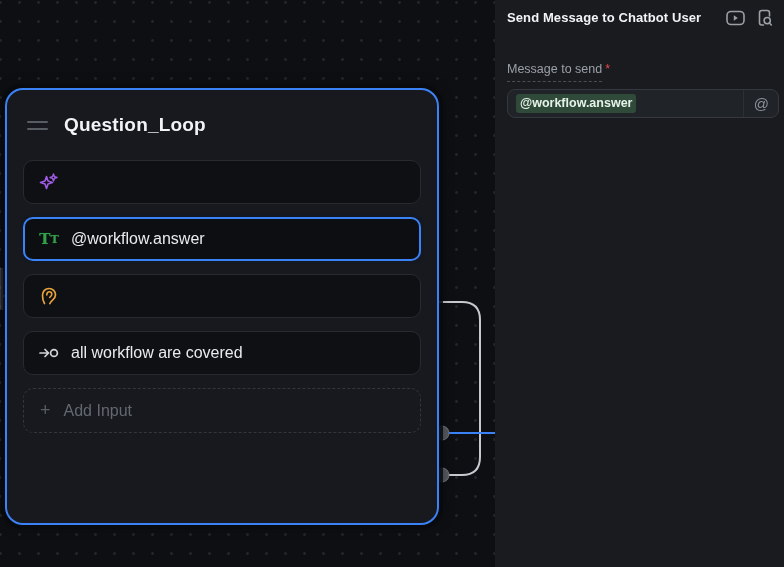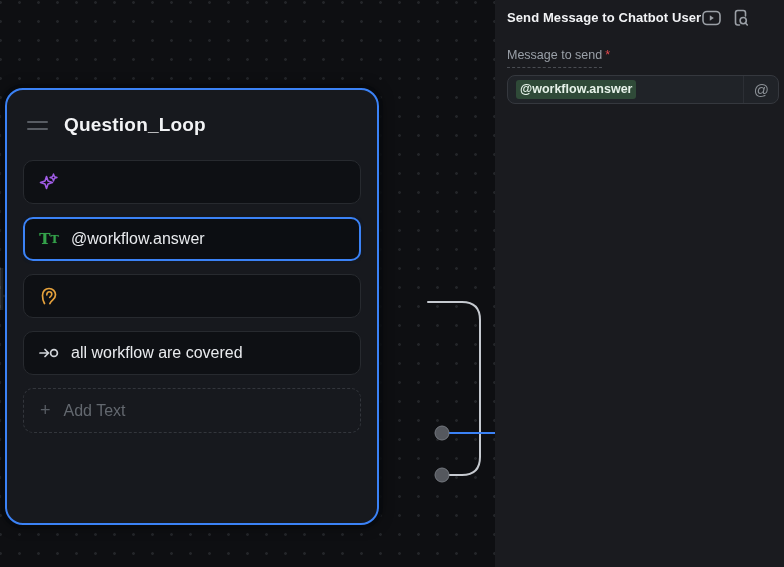--- a/index.html
+++ b/index.html
@@ -11,21 +11,21 @@
   .canvas {
     position:absolute; left:0; top:0; width:495px; height:567px;
     background-color:#0e0f12;
     background-image:radial-gradient(circle, #232529 1.3px, transparent 1.5px);
     background-size:19px 19px; background-position:10px 12px;
   }
   .wires { position:absolute; left:0; top:0; width:495px; height:567px; }
 
   
   .node-card {
-    position:absolute; left:5px; top:88px; width:374px; height:437px;
+    position:absolute; left:5px; top:88px; width:434px; height:437px;
     background:#17191e; border:2px solid #3b82f6; border-radius:18px;
     box-shadow:0 0 0 4px rgba(8,10,14,.85), 0 0 14px rgba(0,0,0,.6);
     padding:16px;
   }
   .node-header { display:flex; align-items:center; gap:16px; margin:8px 0 24px 4px; }
   .drag-handle { display:flex; flex-direction:column; gap:5px; width:21px; cursor:grab; }
   .drag-handle span { display:block; height:2px; border-radius:2px; background:#585c63; }
   .node-title { color:#f2f3f5; font-size:19px; font-weight:bold; letter-spacing:.2px; }
 
   .item {
@@ -51,27 +51,27 @@
     border:1px dashed #33363c; border-radius:10px;
     color:#63686f; font-size:16px; cursor:pointer;
   }
   .add-card .plus { font-size:18px; color:#585d64; }
 
   
   .panel {
     position:absolute; left:495px; top:0; width:289px; height:567px;
     background:#1a1b1f; padding:8px 10px 0 12px;
   }
-  .panel-head { display:flex; align-items:flex-start; justify-content:flex-start; }
+  .panel-head { display:flex; align-items:flex-start; justify-content:space-between; }
   .panel-title { color:#f2f3f5; font-size:13px; font-weight:bold; padding-top:2px; letter-spacing:.1px; }
   .panel-actions { display:flex; gap:9px; }
   .panel-actions .pa-btn { width:20px; height:20px; display:flex; align-items:center;
                            justify-content:center; cursor:pointer; }
 
-  .field { margin-top:20px; }
+  .field { margin-top:34px; }
   .field-label-row { font-size:12.5px; color:#9aa0a8; }
   .field-label { border-bottom:1px dashed #4a4d53; padding-bottom:5px; cursor:help; }
   .req { color:#e5484d; margin-left:3px; }
 
   .msg-input {
     margin-top:13px; height:29px; width:272px;
     background:#202328; border:1px solid #35383e; border-radius:8px;
     display:flex; align-items:center; padding:0 0 0 8px; cursor:text;
   }
   .token { background:#2f4a38; color:#e6f2e9; font-weight:bold; font-size:12.5px;
@@ -141,21 +141,21 @@
           <svg width="20" height="16" viewBox="0 0 20 16" fill="none">
             <path d="M1 8 H9 M6 4.5 L9.5 8 L6 11.5" stroke="#d0d3d8" stroke-width="1.7" stroke-linecap="round" stroke-linejoin="round"></path>
             <circle cx="15" cy="8" r="3.4" stroke="#d0d3d8" stroke-width="1.7"></circle>
           </svg>
         </span>
         <span>all workflow are covered</span>
       </div>
 
       <div class="add-card">
         <span class="plus">+</span>
-        <span>Add Text</span>
+        <span>Add Input</span>
       </div>
 
     </div>
   </div>
 
   <div class="panel">
 
     <div class="panel-head">
       <div class="panel-title">Send Message to Chatbot User</div>
       <div class="panel-actions">

